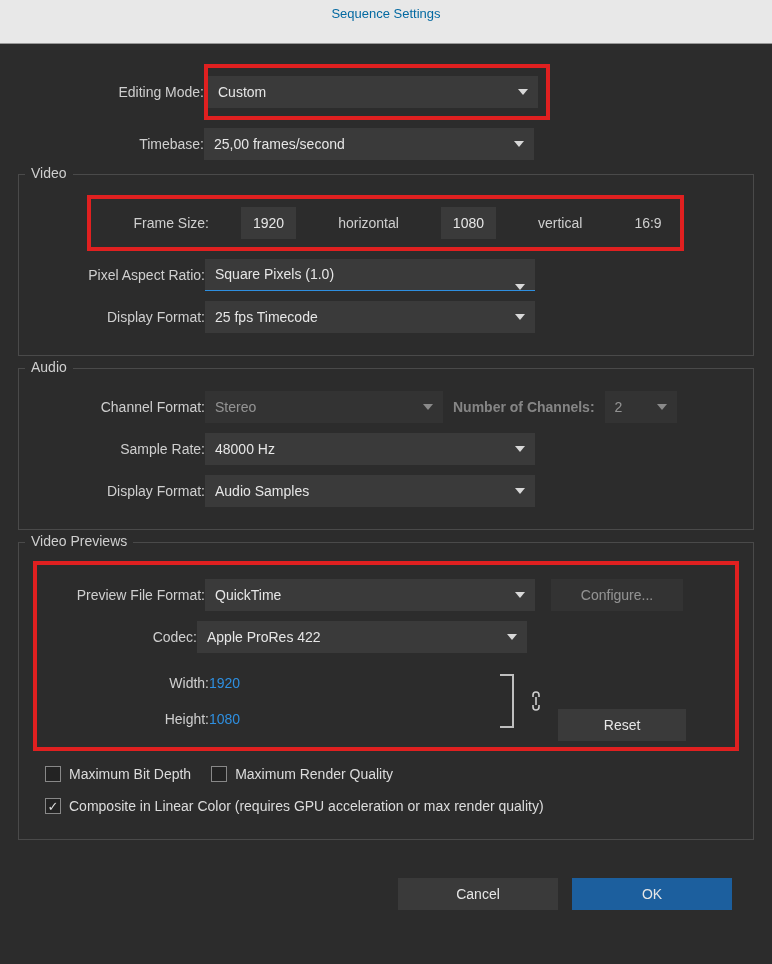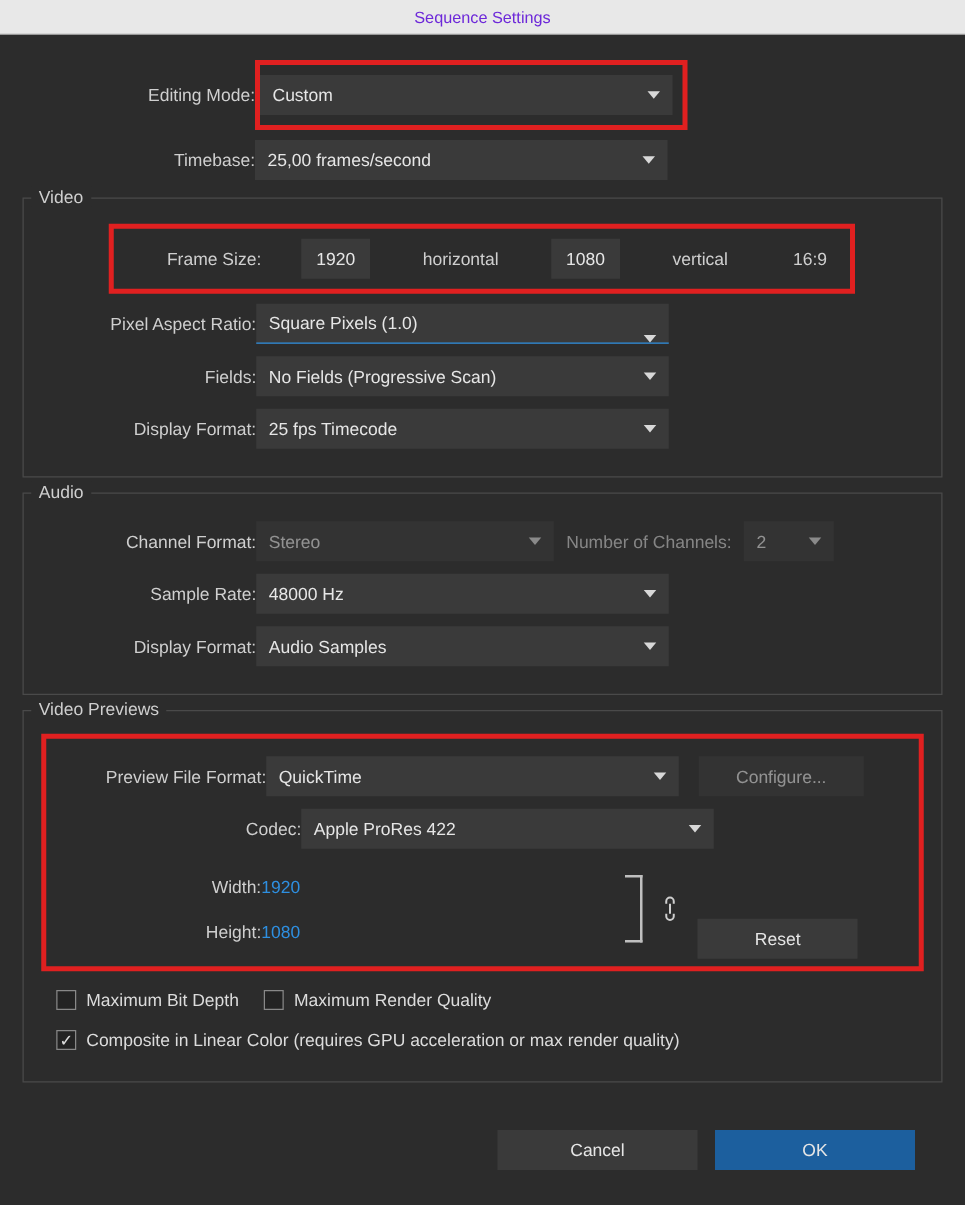--- a/index.html
+++ b/index.html
@@ -6,23 +6,23 @@
   body {
     background: #2c2c2c;
     font-family: -apple-system, "Lucida Grande", "Segoe UI", sans-serif;
     font-size: 14px;
     color: #d8d8d8;
     width: 772px;
     height: 964px;
     overflow: hidden;
   }
   .titlebar {
-    height: 28px;
+    height: 44px;
     background: #e8e8e8;
-    color: #6d28d9;
+    color: #0369a1;
     text-align: center;
     line-height: 28px;
     font-size: 13px;
     border-bottom: 1px solid #999;
   }
   .panel {
     padding: 14px 18px 10px 18px;
   }
   .row {
     display: flex;
@@ -187,47 +187,40 @@
     </div>
 
     <div class="row">
       <div class="label">Pixel Aspect Ratio:</div>
       <div class="dropdown w330 underline-focus">
         <span>Square Pixels (1.0)</span>
         <span class="caret"></span>
       </div>
     </div>
 
-    <div class="row">
-      <div class="label">Fields:</div>
-      <div class="dropdown w330">
-        <span>No Fields (Progressive Scan)</span>
-        <span class="caret"></span>
-      </div>
-    </div>
 
     <div class="row">
       <div class="label">Display Format:</div>
       <div class="dropdown w330">
         <span>25 fps Timecode</span>
         <span class="caret"></span>
       </div>
     </div>
   </div>
 
   <div class="fieldset">
     <div class="legend">Audio</div>
 
     <div class="row">
       <div class="label">Channel Format:</div>
       <div class="dropdown w240" style="opacity:.55;">
         <span>Stereo</span>
         <span class="caret"></span>
       </div>
-      <div class="plain" style="opacity:.55;">Number of Channels:</div>
+      <div class="plain" style="opacity:.55;font-weight:bold;">Number of Channels:</div>
       <div class="dropdown w70" style="opacity:.55;">
         <span>2</span>
         <span class="caret"></span>
       </div>
     </div>
 
     <div class="row">
       <div class="label">Sample Rate:</div>
       <div class="dropdown w330">
         <span>48000 Hz</span>
@@ -242,31 +235,31 @@
         <span class="caret"></span>
       </div>
     </div>
   </div>
 
   <div class="fieldset">
     <div class="legend">Video Previews</div>
 
     <div class="redbox" style="margin:4px 14px 10px 14px; padding:6px 4px 6px 0;">
       <div class="row">
-        <div class="label" style="width:176px;">Preview File Format:</div>
+        <div class="label" style="width:144px;margin-left:24px;">Preview File Format:</div>
         <div class="dropdown w330">
           <span>QuickTime</span>
           <span class="caret"></span>
         </div>
         <div style="width:16px;"></div>
         <div class="btn" style="width:132px; opacity:.55;">Configure...</div>
       </div>
 
       <div class="row">
-        <div class="label" style="width:204px;">Codec:</div>
+        <div class="label" style="width:160px;">Codec:</div>
         <div class="dropdown w330">
           <span>Apple ProRes 422</span>
           <span class="caret"></span>
         </div>
       </div>
 
       <div style="display:flex; align-items:center;">
         <div>
           <div class="row" style="min-height:30px;">
             <div class="label" style="width:172px;">Width:</div>

